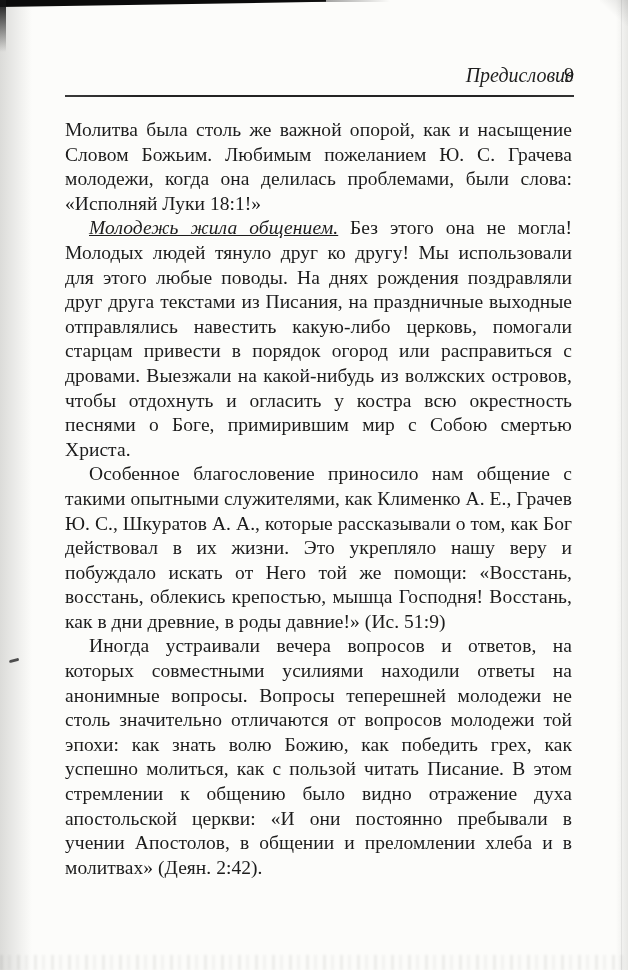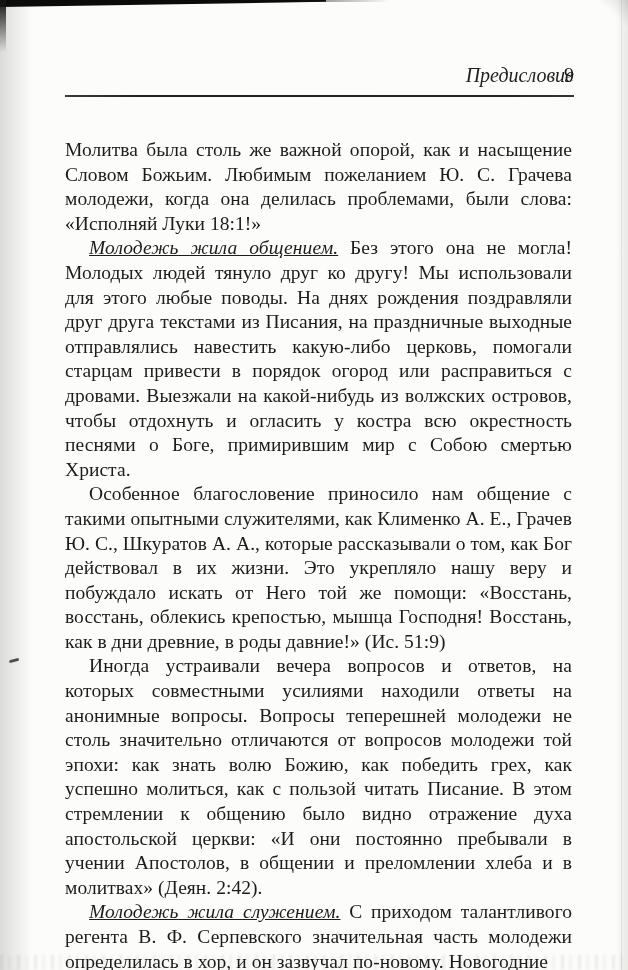--- a/index.html
+++ b/index.html
@@ -103,21 +103,21 @@
     width: 507px;
     font-size: 19.5px;
     line-height: 24.6px;
     text-align: justify;
     letter-spacing: 0.05px;
   }
   .para {
     margin: 0;
     text-indent: 24px;
   }
-  .para.no-indent { text-indent: 0; margin-top: 20px; }
+  .para.no-indent { text-indent: 0; }
   .para em {
     font-style: italic;
     letter-spacing: 0.1px;
     text-decoration: underline;
   }
 </style>
 </head>
 <body>
 
 <div class="page">
@@ -140,16 +140,15 @@
 
   <main class="body-text">
     <p class="para no-indent"><em></em><span>Молитва была столь же важной опорой, как и насыщение Словом Божьим. Любимым пожеланием Ю. С. Грачева молодежи, когда она делилась проблемами, были слова: «Исполняй Луки 18:1!»</span></p>
 
     <p class="para"><em>Молодежь жила общением.</em><span> Без этого она не могла! Молодых людей тянуло друг ко другу! Мы использовали для этого любые поводы. На днях рождения поздравляли друг друга текстами из Писания, на праздничные выходные отправлялись навестить какую-либо церковь, помогали старцам привести в порядок огород или расправиться с дровами. Выезжали на какой-нибудь из волжских островов, чтобы отдохнуть и огласить у костра всю окрестность песнями о Боге, примирившим мир с Собою смертью Христа.</span></p>
 
     <p class="para"><em></em><span>Особенное благословение приносило нам общение с такими опытными служителями, как Клименко А. Е., Грачев Ю. С., Шкуратов А. А., которые рассказывали о том, как Бог действовал в их жизни. Это укрепляло нашу веру и побуждало искать от Него той же помощи: «Восстань, восстань, облекись крепостью, мышца Господня! Восстань, как в дни древние, в роды давние!» (Ис. 51:9)</span></p>
 
     <p class="para"><em></em><span>Иногда устраивали вечера вопросов и ответов, на которых совместными усилиями находили ответы на анонимные вопросы. Вопросы теперешней молодежи не столь значительно отличаются от вопросов молодежи той эпохи: как знать волю Божию, как победить грех, как успешно молиться, как с пользой читать Писание. В этом стремлении к общению было видно отражение духа апостольской церкви: «И они постоянно пребывали в учении Апостолов, в общении и преломлении хлеба и в молитвах» (Деян. 2:42).</span></p>
 
-    <p class="para"><em>Молодежь жила служением.</em><span> С приходом талантливого регента В. Ф. Серпевского значительная часть молодежи определилась в хор, и он зазвучал по-новому. Новогодние</span></p>
   </main>
 
 </div>
 
 </body></html>

